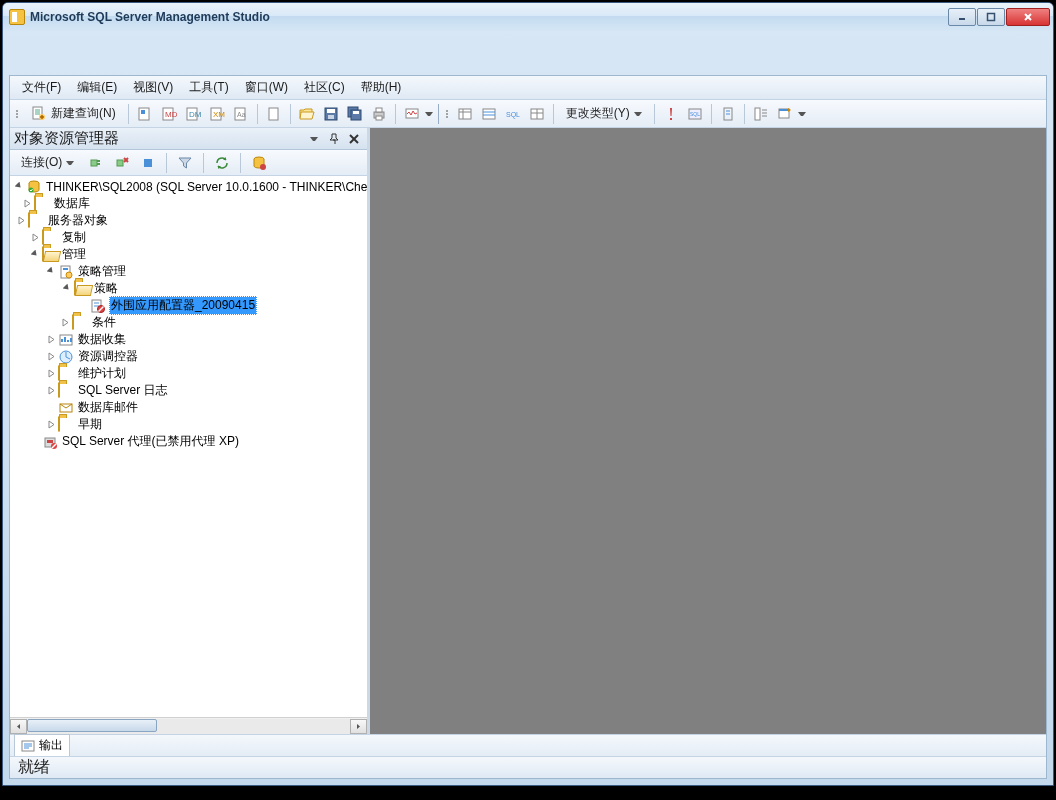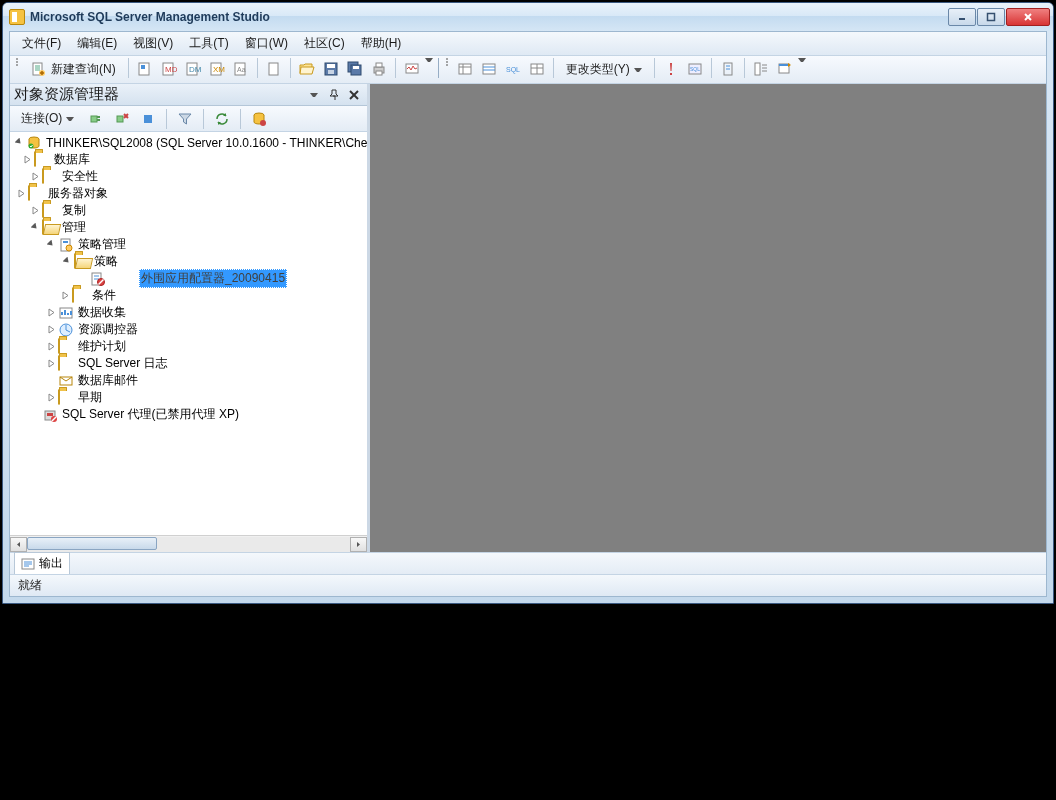--- a/index.html
+++ b/index.html
@@ -1,34 +1,34 @@
 <!DOCTYPE html>
 <html><head>
 <meta charset="utf-8">
 <style>
 * { box-sizing: border-box; margin: 0; padding: 0; }
 body { font-family: "Microsoft YaHei", SimSun, Tahoma, sans-serif; font-size: 12px; background: #000; width: 1056px; height: 800px; overflow: hidden; }
 
-.window { width: 1052px; height: 602px; margin: 2px; background: linear-gradient(#d8e7f5, #c4d9ec); border: 1px solid #3b5a82; border-radius: 6px 6px 0 0; display: flex; flex-direction: column; }
+.window { width: 1052px; height: 784px; margin: 2px; background: linear-gradient(#d8e7f5, #c4d9ec); border: 1px solid #3b5a82; border-radius: 6px 6px 0 0; display: flex; flex-direction: column; gap: 44px; }
 
 .titlebar { height: 28px; background: linear-gradient(#eaf3fb 0%, #d9e9f7 45%, #c3dbf0 46%, #d5e6f5 100%); display: flex; align-items: center; padding: 0 3px 0 6px; border-radius: 5px 5px 0 0; }
 .titlebar-icon { width: 16px; height: 16px; margin-right: 5px; background: #f5c241; border: 1px solid #b8860b; border-radius: 2px; position: relative; }
 .titlebar-icon::after { content:''; position:absolute; left:2px; top:2px; width:5px; height:10px; background:#fff; }
 .titlebar-text { font-weight: bold; color: #1f3b5a; font-size: 12px; flex: 1; }
 .win-buttons { display: flex; gap: 0; }
 .win-btn { width: 28px; height: 18px; border: 1px solid #6a88a8; border-radius: 2px; background: linear-gradient(#e8f0f8, #c8d9ea); display: flex; align-items: center; justify-content: center; color: #35506f; font-size: 10px; margin-left: 1px; }
 .win-btn.close { background: linear-gradient(#f08080, #d83434); color: #fff; width: 44px; border-color:#a02020;}
 .win-btn svg { width: 10px; height: 10px; }
 
 .inner { flex: 1; margin: 0 6px 6px 6px; background: #fff; border: 1px solid #9db7cf; display: flex; flex-direction: column; }
 
 .menubar { height: 24px; background: linear-gradient(#f4f8fc, #dfe9f4); display: flex; align-items: center; padding: 0 4px; border-bottom: 1px solid #c4d4e4; }
 .menu-item { padding: 3px 8px; color: #1a1a1a; cursor: default; }
 
-.toolbar { height: 28px; background: linear-gradient(#f7fafe, #e4ecf5); display: flex; align-items: flex-start; padding: 2px 4px; gap: 2px; border-bottom: 1px solid #c4d4e4; }
+.toolbar { height: 28px; background: linear-gradient(#f7fafe, #e4ecf5); display: flex; align-items: center; padding: 2px 4px; gap: 2px; border-bottom: 1px solid #c4d4e4; }
 .tb-btn { width: 22px; height: 22px; border: 1px solid transparent; border-radius: 2px; display: flex; align-items: center; justify-content: center; }
 .tb-sep { width: 1px; height: 20px; background: #b8c8d8; margin: 0 3px; }
 .tb-text-btn { padding: 2px 6px; display: flex; align-items: center; gap: 4px; color: #222; border: 1px solid transparent; border-radius: 2px; }
 .dropdown-arrow { width: 8px; height: 4px; border-left: 3px solid transparent; border-right: 3px solid transparent; border-top: 4px solid #555; display: inline-block; }
 .grip { width: 6px; display:flex; flex-direction:column; gap:1px; align-items:center; justify-content:center; margin-right:2px;}
 .grip span{width:2px;height:2px;background:#888;border-radius:50%;}
 
 .workspace { flex: 1; display: flex; min-height: 0; }
 
 .panel { width: 360px; display: flex; flex-direction: column; border-right: 3px solid #ccd8e5; }
@@ -42,34 +42,34 @@
 .tree { padding: 2px 0; font-size: 12px; color: #000; }
 .tree-row { display: flex; align-items: center; height: 17px; white-space: nowrap; }
 .expander { width: 14px; height: 14px; display: flex; align-items: center; justify-content: center; flex-shrink: 0; }
 .expander svg { width: 9px; height: 9px; }
 .node-icon { width: 16px; height: 16px; margin-right: 3px; flex-shrink: 0; }
 .folder-ic { background: linear-gradient(#fde9a7, #f0c24a); border: 1px solid #c99a1f; border-radius: 1px; width: 14px; height: 11px; margin-top: 2px; position:relative;}
 .folder-ic::before{content:'';position:absolute;top:-3px;left:0;width:6px;height:3px;background:#f0c24a;border:1px solid #c99a1f;border-bottom:none;border-radius:1px 1px 0 0;}
 .folder-open-ic { background: linear-gradient(#fde9a7, #f0c24a); border: 1px solid #c99a1f; border-radius: 1px; width: 14px; height: 11px; margin-top: 2px; position:relative;}
 .folder-open-ic::before{content:'';position:absolute;top:-3px;left:0;width:6px;height:3px;background:#f0c24a;border:1px solid #c99a1f;border-bottom:none;border-radius:1px 1px 0 0;}
 .folder-open-ic::after{content:'';position:absolute;bottom:-1px;left:1px;width:14px;height:9px;background:linear-gradient(#fff4d0,#f5d57a);border:1px solid #c99a1f;transform:skewX(-12deg);}
-.selected-label { background: #3399ff; color: #404040; border: 1px dotted #fff; padding: 0 1px; margin-left: 30px; }
+.selected-label { background: #3399ff; color: #000000; border: 1px dotted #fff; padding: 0 1px; }
 .node-label { padding: 0 1px; }
 
 .hscroll { height: 17px; background: #f0f0f0; border-top: 1px solid #d0d0d0; display:flex; align-items:center;}
 .hscroll-btn{width:17px;height:15px;background:linear-gradient(#f8f8f8,#e0e0e0);border:1px solid #b0b0b0;display:flex;align-items:center;justify-content:center;}
 .hscroll-track{flex:1;background:#eaeaea;height:15px;position:relative;}
 .hscroll-thumb{position:absolute;left:0;top:0;width:130px;height:13px;background:linear-gradient(#e8f0f8,#c8d9ea);border:1px solid #8aa5c2;border-radius:2px;}
 
 .content-area { flex: 1; background: #808080; }
 
 .output-tab { height: 22px; background: linear-gradient(#f4f8fc, #e4ecf5); border-top: 1px solid #c4d4e4; display: flex; align-items: center; padding: 0 4px; }
 .output-tab-btn { padding: 2px 6px; display: flex; align-items: center; gap: 4px; border: 1px solid #b8c8d8; background: #fff; font-size:12px;}
 
-.statusbar { height: 22px; background: linear-gradient(#f4f8fc, #dfe9f4); border-top: 1px solid #c4d4e4; display: flex; align-items: center; padding: 0 8px; font-size: 12px; color: #222; }
+.statusbar { height: 22px; background: linear-gradient(#f4f8fc, #dfe9f4); border-top: 1px solid #c4d4e4; display: flex; align-items: center; padding: 0 8px; font-size: 16px; color: #222; }
 
 .svg-ic{width:16px;height:16px;}
 </style>
 </head>
 <body>
 
 <div class="window">
 
   <div class="titlebar">
     <div class="titlebar-icon"></div>
@@ -354,29 +354,20 @@
 
             <div class="tree-row" style="padding-left:10px">
               <span class="expander">
                   <svg viewBox="0 0 9 9">
                     <path d="M2 1L7 4.5L2 8z" fill="none" stroke="#888"></path>
                   </svg>
                 </span>
               <span class="node-icon"><span class="folder-ic"></span></span>
               <span class="node-label">数据库</span>
             </div>
-            <div class="tree-row" style="padding-left:18px">
-              <span class="expander">
-                  <svg viewBox="0 0 9 9">
-                    <path d="M2 1L7 4.5L2 8z" fill="none" stroke="#888"></path>
-                  </svg>
-                </span>
-              <span class="node-icon"><span class="folder-ic"></span></span>
-              <span class="node-label">安全性</span>
-            </div>
             <div class="tree-row" style="padding-left:4px">
               <span class="expander">
                   <svg viewBox="0 0 9 9">
                     <path d="M2 1L7 4.5L2 8z" fill="none" stroke="#888"></path>
                   </svg>
                 </span>
               <span class="node-icon"><span class="folder-ic"></span></span>
               <span class="node-label">服务器对象</span>
             </div>
             <div class="tree-row" style="padding-left:18px">

